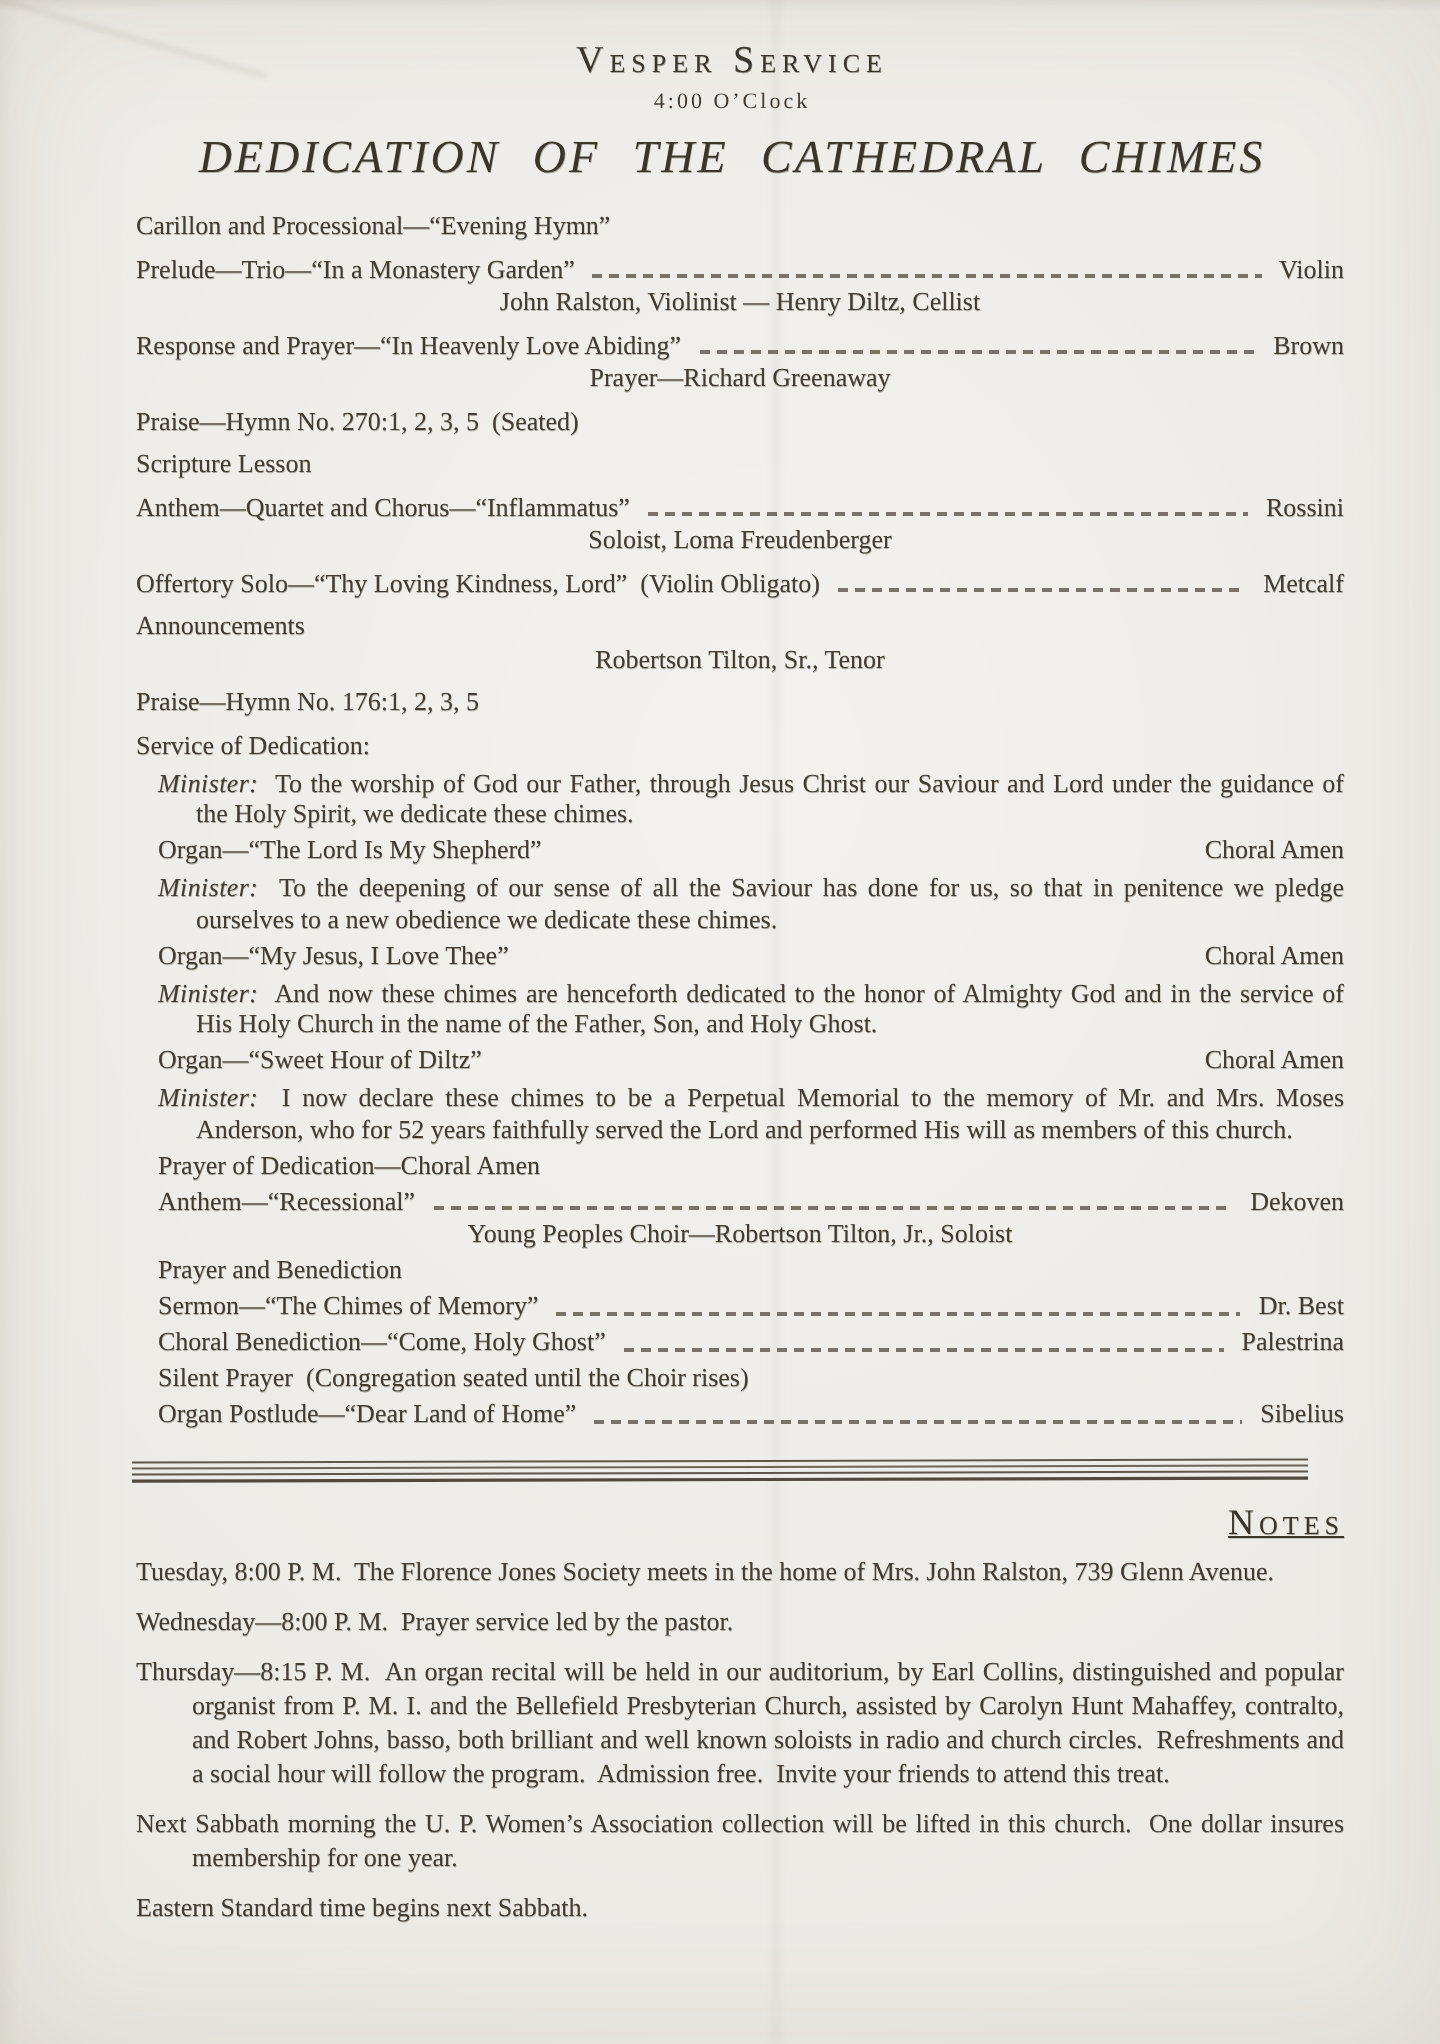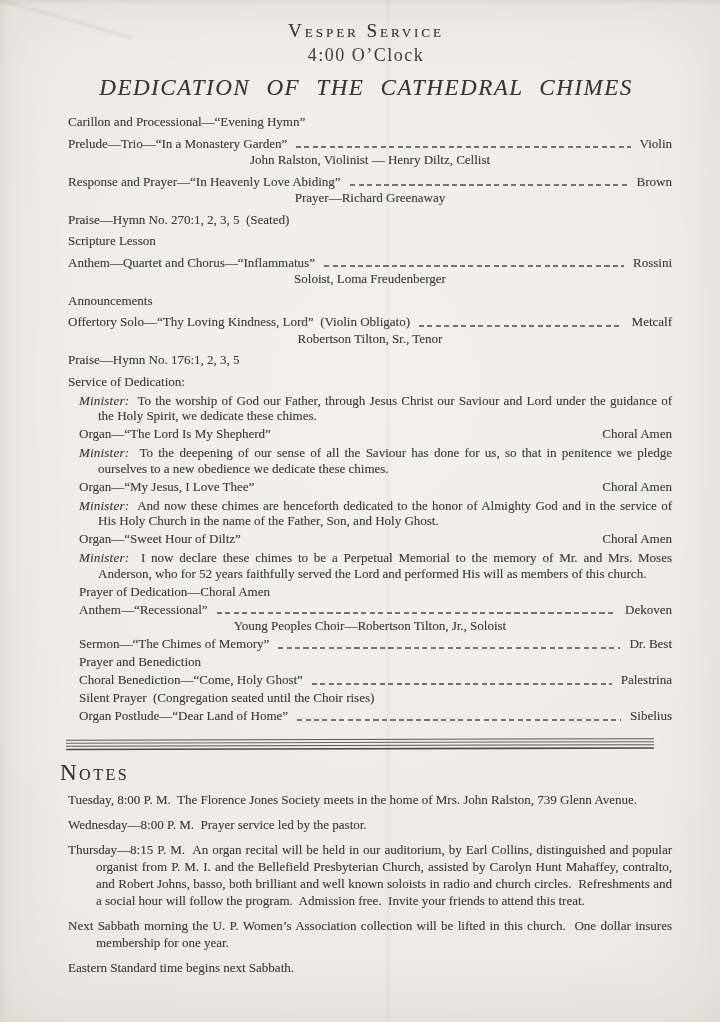--- a/index.html
+++ b/index.html
@@ -25,21 +25,21 @@
   }
   .page::after{ 
     content:"";position:absolute;top:16px;left:-14px;width:150px;height:3px;
     background:rgba(100,90,72,0.09);transform:rotate(16deg);filter:blur(1.2px);pointer-events:none;
   }
   .hdr{text-align:center;margin-left:-8px;}
   .h-service{
     font-variant:small-caps;font-size:19px;letter-spacing:3px;color:#3b362c;
     text-shadow:0.3px 0.3px 0 rgba(59,54,44,0.4);
   }
-  .h-time{font-size:18px;letter-spacing:1.5px;margin-top:3px;}
+  .h-time{font-size:11px;letter-spacing:1.5px;margin-top:3px;}
   .h-title{
     font-style:italic;font-size:23px;letter-spacing:1.5px;word-spacing:9px;
     margin-top:9px;color:#3b362c;text-shadow:0.3px 0.3px 0 rgba(59,54,44,0.35);
   }
   .program{margin-top:13px;font-size:13px;line-height:15.5px;}
   .program .entry{display:flex;align-items:flex-start;margin-top:6px;}
   .program .entry.ind{margin-left:11px;margin-top:2.5px;}
   .t{white-space:pre-wrap;text-shadow:0.25px 0.25px 0 rgba(66,60,50,0.35);}
   .r{white-space:nowrap;text-shadow:0.25px 0.25px 0 rgba(66,60,50,0.35);}
   .leader{
@@ -58,22 +58,22 @@
     height:11px;width:588px;margin:15px 0 10px -2px;
     background-image:
       linear-gradient(#5c564c,#5c564c),linear-gradient(#6a645a,#6a645a),
       linear-gradient(#5c564c,#5c564c),linear-gradient(#4f4940,#4f4940);
     background-size:100% 1px,100% 1px,100% 1px,100% 1.6px;
     background-position:0 0,0 3px,0 6px,0 9px;
     background-repeat:no-repeat;
     transform:rotate(-0.15deg);
   }
   .notes-title{
-    text-align:left;font-variant:small-caps;font-size:23px;letter-spacing:2.5px;
-    margin:10px 0 4px -8px;color:#3b362c;text-shadow:0.3px 0.3px 0 rgba(59,54,44,0.4);
+    text-align:right;font-variant:small-caps;font-size:18px;letter-spacing:2.5px;
+    margin:10px 0 4px -8px;color:#3b362c;text-shadow:0.3px 0.3px 0 rgba(59,54,44,0.4);text-decoration:underline;
   }
   .notes{font-size:13px;}
   .note{
     margin:8px 0 0 28px;text-indent:-28px;text-align:justify;line-height:17px;
     text-shadow:0.25px 0.25px 0 rgba(66,60,50,0.35);
   }
   .note:first-of-type{margin-top:5px;}
 </style>
 </head>
 <body>
@@ -107,26 +107,26 @@
       <div class="entry">
         <span class="t">Scripture Lesson</span>
       </div>
       <div class="entry">
         <span class="t">Anthem—Quartet and Chorus—“Inflammatus”</span>
         <span class="leader"></span>
         <span class="r">Rossini</span>
       </div>
       <div class="centerline">Soloist, Loma Freudenberger</div>
       <div class="entry">
-        <span class="t">Announcements</span>
-      </div>
-      <div class="entry">
         <span class="t">Offertory Solo—“Thy Loving Kindness, Lord”&nbsp; (Violin Obligato)</span>
         <span class="leader"></span>
         <span class="r">Metcalf</span>
+      </div>
+      <div class="entry">
+        <span class="t">Announcements</span>
       </div>
       <div class="centerline">Robertson Tilton, Sr., Tenor</div>
       <div class="entry">
         <span class="t">Praise—Hymn No. 176:1, 2, 3, 5</span>
       </div>
       <div class="entry">
         <span class="t">Service of Dedication:</span>
       </div>
       <p class="minister"><i>Minister:</i>&nbsp; <span>To the worship of God our Father, through Jesus Christ our Saviour and Lord under the guidance of the Holy Spirit, we dedicate these chimes.</span></p>
       <div class="entry ind">
@@ -150,26 +150,26 @@
       <div class="entry ind">
         <span class="t">Prayer of Dedication—Choral Amen</span>
       </div>
       <div class="entry ind">
         <span class="t">Anthem—“Recessional”</span>
         <span class="leader"></span>
         <span class="r">Dekoven</span>
       </div>
       <div class="centerline">Young Peoples Choir—Robertson Tilton, Jr., Soloist</div>
       <div class="entry ind">
+        <span class="t">Prayer and Benediction</span>
+      </div>
+      <div class="entry ind">
         <span class="t">Sermon—“The Chimes of Memory”</span>
         <span class="leader"></span>
         <span class="r">Dr. Best</span>
-      </div>
-      <div class="entry ind">
-        <span class="t">Prayer and Benediction</span>
       </div>
       <div class="entry ind">
         <span class="t">Choral Benediction—“Come, Holy Ghost”</span>
         <span class="leader"></span>
         <span class="r">Palestrina</span>
       </div>
       <div class="entry ind">
         <span class="t">Silent Prayer&nbsp; (Congregation seated until the Choir rises)</span>
       </div>
       <div class="entry ind">

